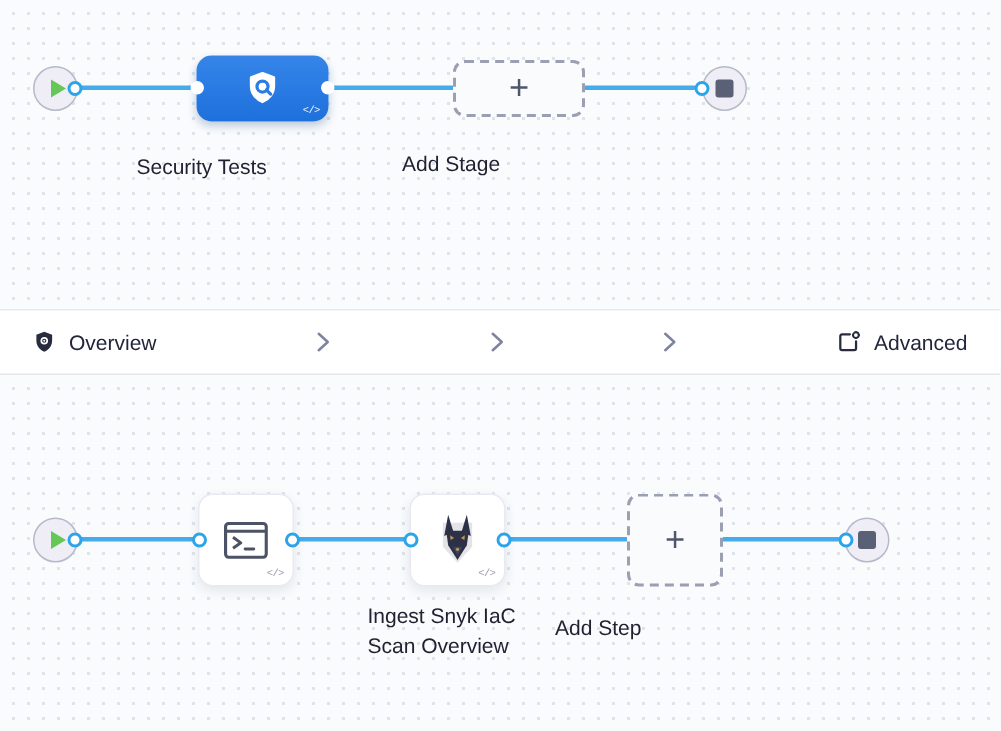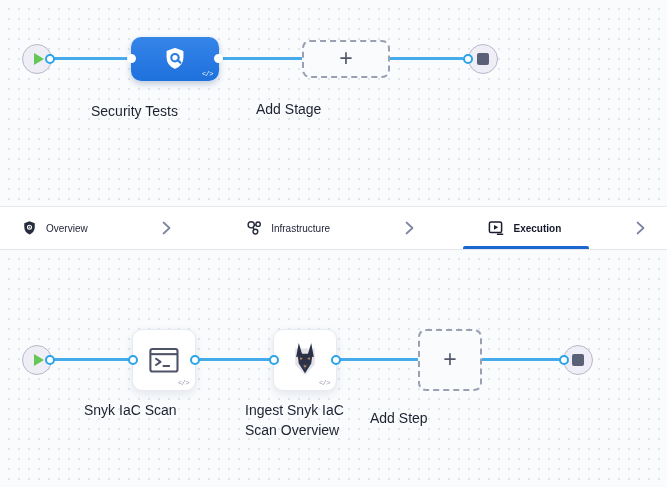--- a/index.html
+++ b/index.html
@@ -50,21 +50,21 @@
     background:#ffffff; border:1px solid #e9eaf1;
     box-shadow:0 3px 8px rgba(40,50,80,.10);
     display:flex; align-items:center; justify-content:center; }
 
   
   .tabbar { position:relative; width:667px; height:44px; background:#ffffff;
     border-top:1px solid #e7e9ee; border-bottom:1px solid #e3e6eb;
     display:flex; align-items:center; justify-content:space-between;
     padding:0 22px; }
   .tab { position:relative; height:100%; display:flex; align-items:center; gap:9px;
-    font-size:10px; color:#22263a; cursor:pointer; white-space:nowrap; }
+    font-size:14px; color:#22263a; cursor:pointer; white-space:nowrap; }
   .tab.active { font-weight:700; color:#14182a; }
   .tab.active::after { content:""; position:absolute; left:-25px; right:-28px;
     bottom:0; height:3px; background:#1b66cf; border-radius:2px 2px 0 0; }
   .sep { flex:0 0 auto; }
 </style>
 </head>
 <body>
 
 <div class="canvas top">
   <div class="edge" style="left:48px; top:57px; width:84px;"></div>
@@ -84,21 +84,21 @@
     </svg>
     <span class="code-badge light">&lt;/&gt;</span>
     <div class="port plain" style="left:-4px; top:17px;"></div>
     <div class="port plain" style="right:-4px; top:17px;"></div>
   </div>
   <div class="node-label" style="left:91px; width:160px; top:101px;">Security Tests</div>
 
   <div class="dashed-box" style="left:302px; top:40px; width:88px; height:38px;">
     <span class="plus">+</span>
   </div>
-  <div class="node-label" style="left:256px; width:160px; top:99px;">Add Stage</div>
+  <div class="node-label" style="left:268px; width:160px; top:99px;">Add Stage</div>
 
   <div class="round-node" style="left:468px; top:44px;">
     <div class="stop-sq"></div>
   </div>
   <div class="port" style="left:463px; top:54px;"></div>
 </div>
 
 <div class="tabbar">
 
   <div class="tab">
@@ -107,47 +107,38 @@
       <circle cx="8" cy="7.6" r="2.1" fill="none" stroke="#ffffff" stroke-width="1.2"></circle>
       <circle cx="8" cy="7.6" r="0.7" fill="#ffffff"></circle>
     </svg>
     <span>Overview</span>
   </div>
 
   <svg class="sep" width="9" height="14" viewBox="0 0 9 14">
     <path d="M1.5 1.5 L7.5 7 L1.5 12.5" fill="none" stroke="#7d84a0" stroke-width="1.7" stroke-linecap="round" stroke-linejoin="round"></path>
   </svg>
 
-  <div class="tab">
-    <svg width="16" height="16" viewBox="0 0 16 16">
-      <circle cx="5.2" cy="4.8" r="3.1" fill="none" stroke="#272c3e" stroke-width="1.4"></circle>
-      <circle cx="12.1" cy="4.2" r="2.2" fill="none" stroke="#272c3e" stroke-width="1.4"></circle>
-      <circle cx="9.4" cy="11.6" r="2.4" fill="none" stroke="#272c3e" stroke-width="1.4"></circle>
-      <path d="M8.2 5.6 L9.9 4.5 M6.6 7.4 L8.4 9.6" stroke="#272c3e" stroke-width="1.3"></path>
-    </svg>
-    <span>Infrastructure</span>
-  </div>
 
   <svg class="sep" width="9" height="14" viewBox="0 0 9 14">
     <path d="M1.5 1.5 L7.5 7 L1.5 12.5" fill="none" stroke="#7d84a0" stroke-width="1.7" stroke-linecap="round" stroke-linejoin="round"></path>
   </svg>
 
-  <div class="tab active">
-    <svg width="16" height="16" viewBox="0 0 16 16">
-      <rect x="1.4" y="2" width="12.2" height="10.6" rx="1.6" fill="none" stroke="#191d2e" stroke-width="1.5"></rect>
-      <path d="M6 4.9 L10.2 7.3 L6 9.7 Z" fill="#191d2e"></path>
-      <path d="M9.5 14.2 H14.6" stroke="#191d2e" stroke-width="1.5" stroke-linecap="round"></path>
-    </svg>
-    <span>Execution</span>
-  </div>
 
   <svg class="sep" width="9" height="14" viewBox="0 0 9 14">
     <path d="M1.5 1.5 L7.5 7 L1.5 12.5" fill="none" stroke="#7d84a0" stroke-width="1.7" stroke-linecap="round" stroke-linejoin="round"></path>
   </svg>
 
+  <div class="tab">
+    <svg width="16" height="16" viewBox="0 0 16 16">
+      <path d="M8.6 2.9 H3.4 A1.2 1.2 0 0 0 2.2 4.1 V12.2 A1.2 1.2 0 0 0 3.4 13.4 H11.5 A1.2 1.2 0 0 0 12.7 12.2 V7.6" fill="none" stroke="#272c3e" stroke-width="1.5" stroke-linecap="round"></path>
+      <circle cx="12.6" cy="3.4" r="1.9" fill="none" stroke="#272c3e" stroke-width="1.3"></circle>
+      <path d="M12.6 0.8 V1.6 M12.6 5.2 V6 M10 3.4 H10.8 M14.4 3.4 H15.2" stroke="#272c3e" stroke-width="1.2"></path>
+    </svg>
+    <span>Advanced</span>
+  </div>
 </div>
 
 <div class="canvas bottom">
   <div class="edge" style="left:48px; top:108px; width:84px;"></div>
   <div class="edge" style="left:195px; top:108px; width:79px;"></div>
   <div class="edge" style="left:336px; top:108px; width:83px;"></div>
   <div class="edge" style="left:481px; top:108px; width:79px;"></div>
 
   <div class="round-node" style="left:22px; top:95px;">
     <div class="play-tri"></div>
@@ -158,21 +149,20 @@
     <svg width="30" height="27" viewBox="0 0 26 23">
       <rect x="1.2" y="1.5" width="23.5" height="19.5" rx="1.8" fill="none" stroke="#4d5366" stroke-width="1.8"></rect>
       <path d="M1.2 6 H24.7" stroke="#4d5366" stroke-width="1.8"></path>
       <path d="M5.5 9.5 L10 12.7 L5.5 15.8" fill="none" stroke="#4d5366" stroke-width="1.7" stroke-linejoin="round"></path>
       <path d="M12.5 16.3 H17.5" stroke="#4d5366" stroke-width="1.7" stroke-linecap="round"></path>
     </svg>
     <span class="code-badge gray">&lt;/&gt;</span>
     <div class="port" style="left:-5px; top:25px;"></div>
     <div class="port" style="right:-5px; top:25px;"></div>
   </div>
-  <div class="node-label" style="left:84px; width:160px; top:150px;">Snyk IaC Scan</div>
 
   <div class="step-card" style="left:273px; top:79px;">
     <svg width="32" height="38" viewBox="0 0 36 42">
       <path d="M7 8 H29 V26 L18 38 L7 26 Z" fill="#e4e4e8"></path>
       <path d="M11 2 L15 15 L8 18 Z" fill="#2c3147"></path>
       <path d="M25 2 L21 15 L28 18 Z" fill="#2c3147"></path>
       <path d="M9.5 14 H26.5 L25 25 L18 36 L11 25 Z" fill="#2c3147"></path>
       <path d="M12.5 17.5 L15.5 19.5 L12.8 21 Z" fill="#c8914f"></path>
       <path d="M23.5 17.5 L20.5 19.5 L23.2 21 Z" fill="#c8914f"></path>
       <path d="M14.5 26 H21.5 L18 32.5 Z" fill="#3d4361"></path>

